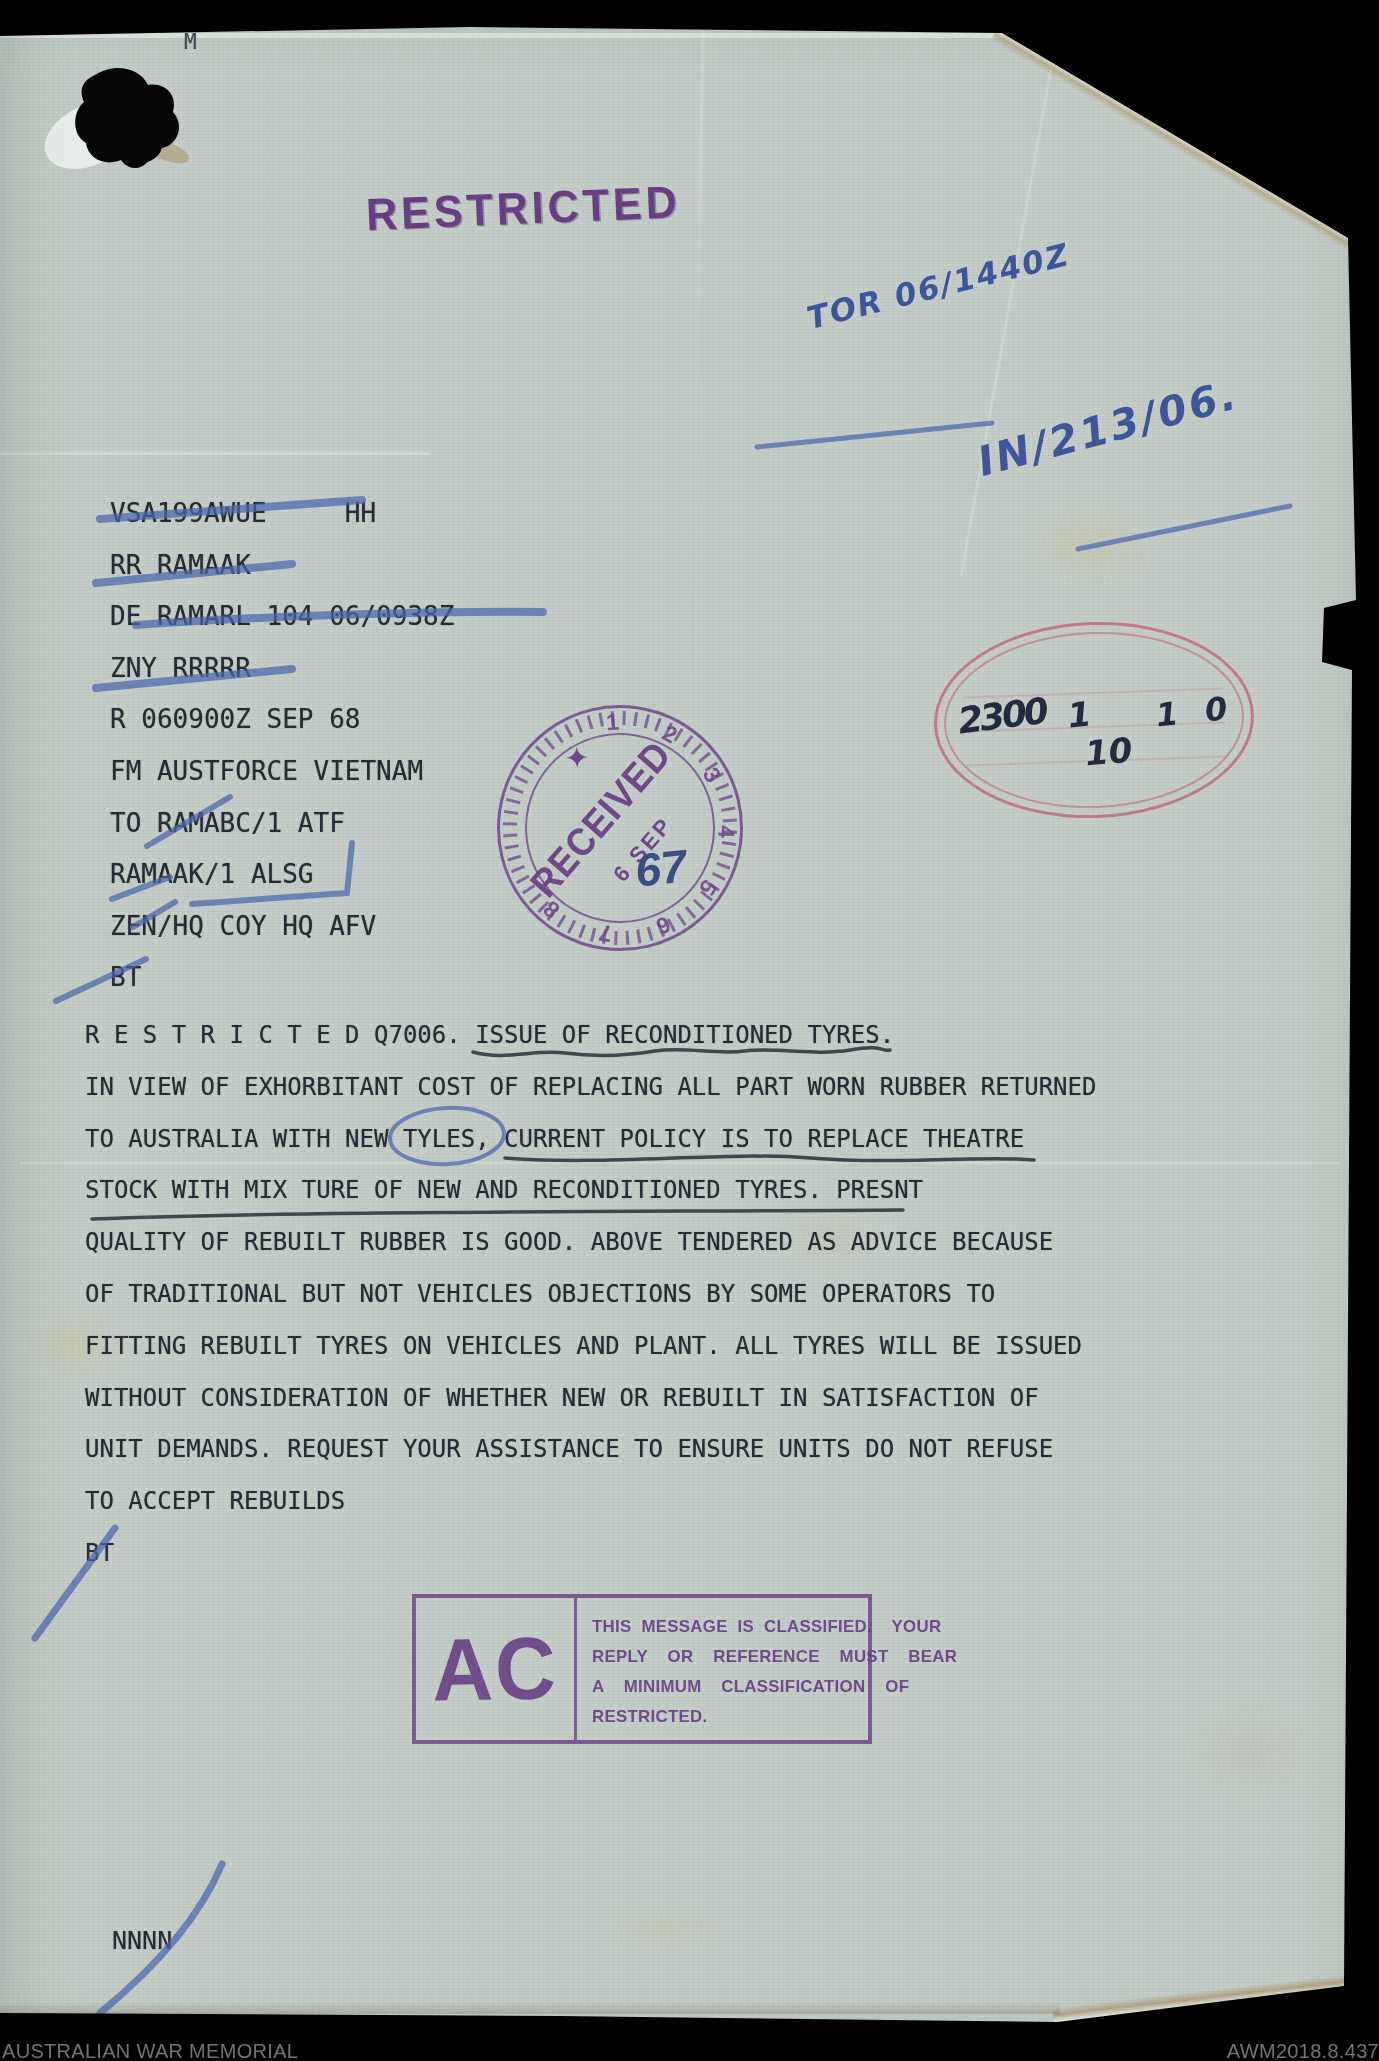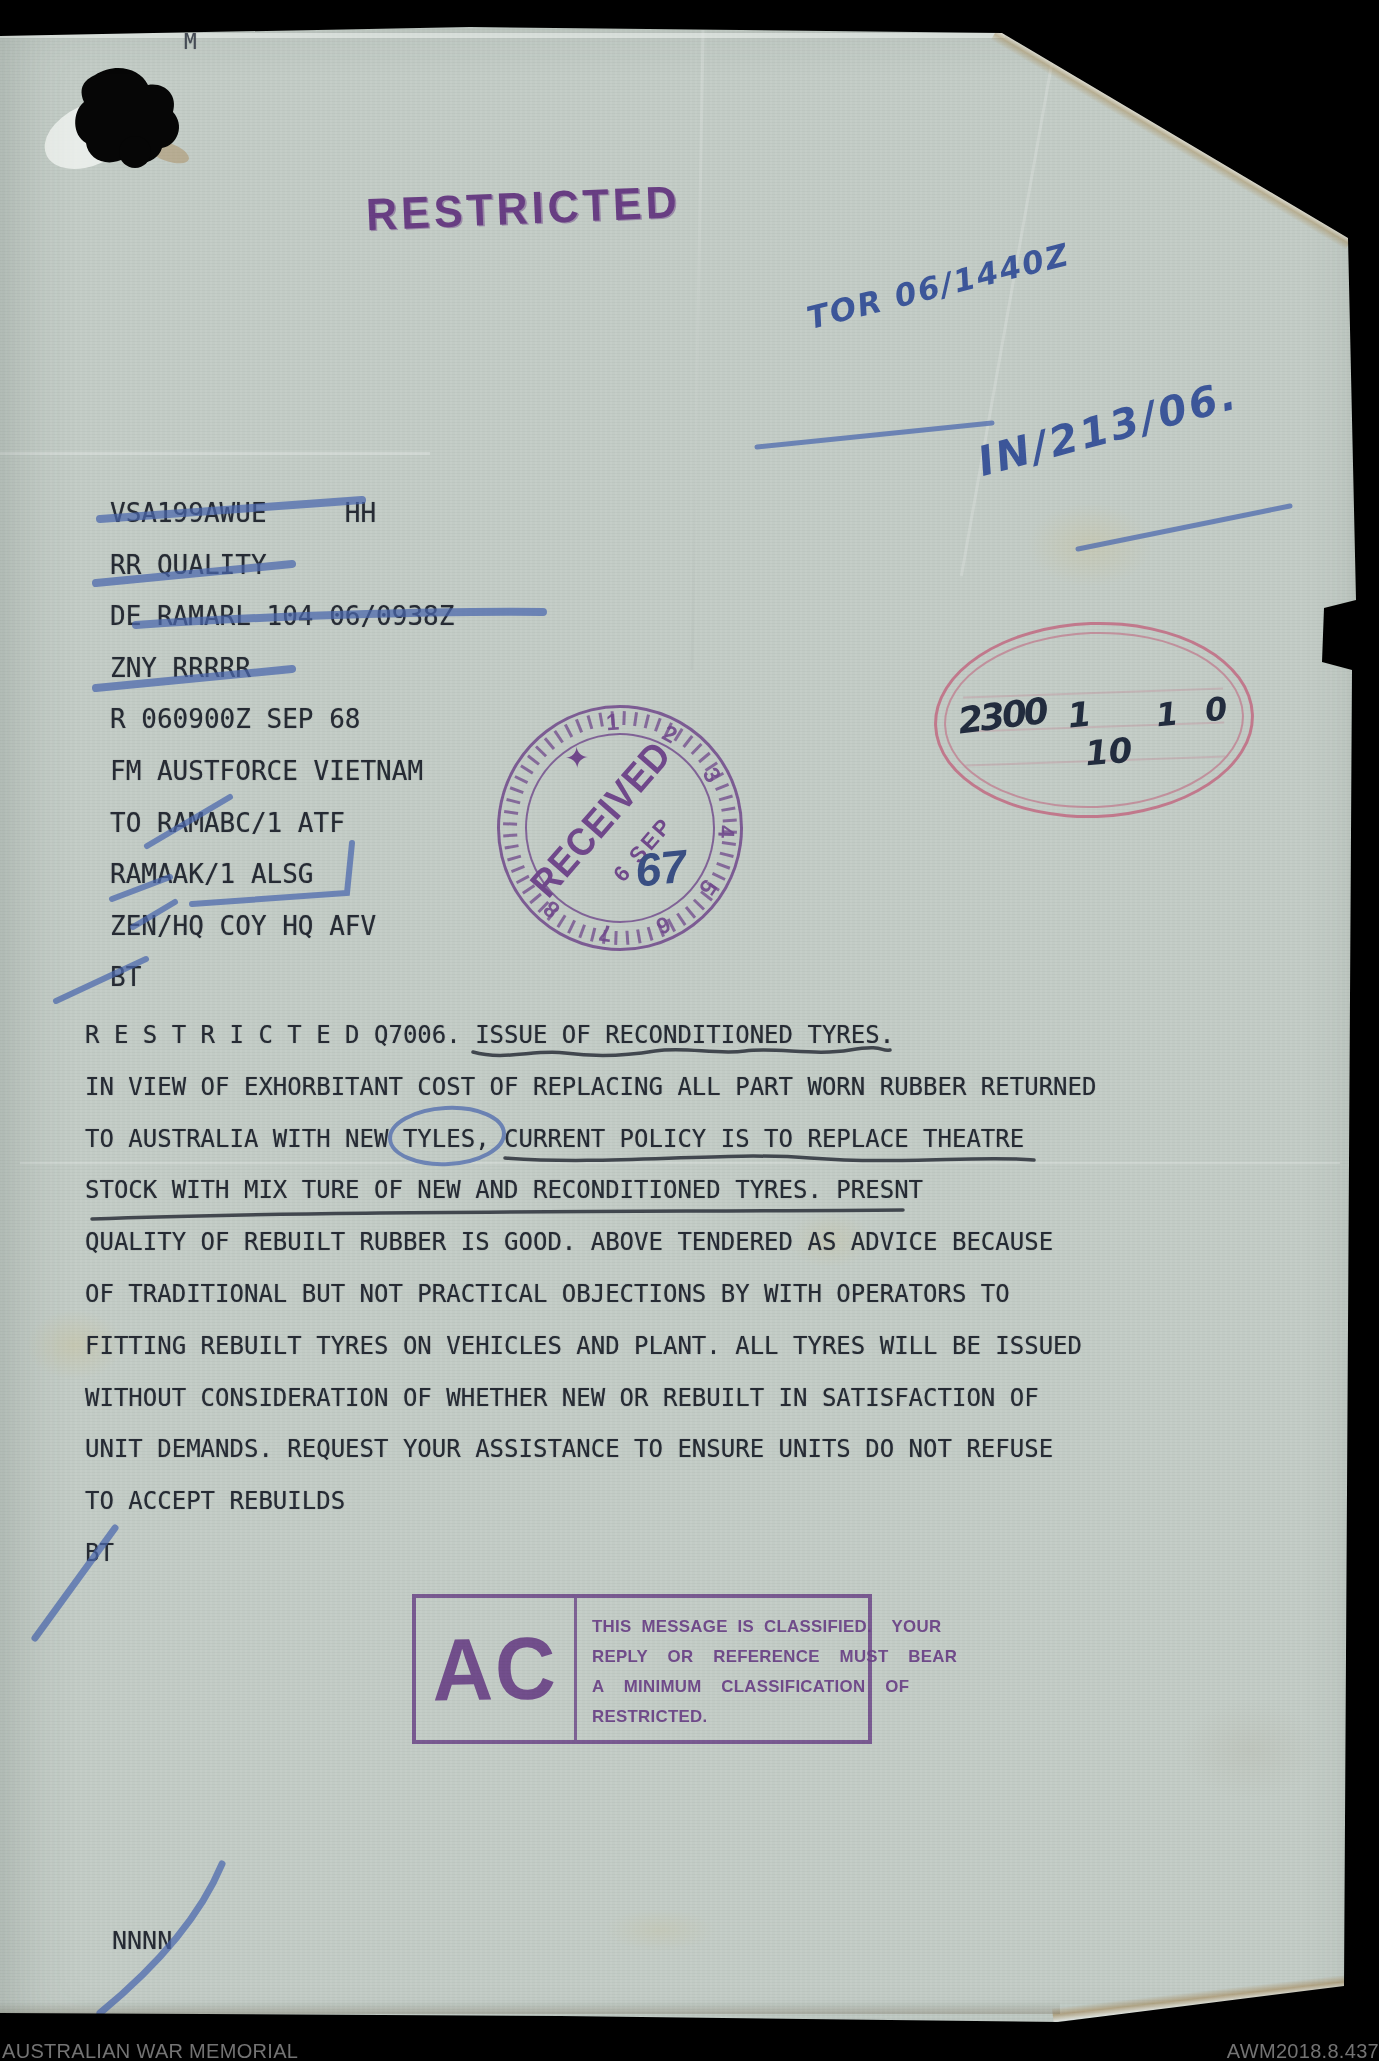--- a/index.html
+++ b/index.html
@@ -105,21 +105,21 @@
 
     <div class="typed" id="top-m">M</div>
 
     <div id="restricted-stamp">RESTRICTED</div>
 
     <div class="handwrite" id="hw-tor">TOR 06/1440Z</div>
     <div class="handwrite" id="hw-in">IN/213/06.</div>
 
     <div class="typed" id="header-block">
       <div class="tline">VSA199AWUE     HH</div>
-      <div class="tline">RR QUALITY</div>
+      <div class="tline">RR RAMAAK</div>
       <div class="tline">DE RAMARL 104 06/0938Z</div>
       <div class="tline">ZNY RRRRR</div>
       <div class="tline">R 060900Z SEP 68</div>
       <div class="tline">FM AUSTFORCE VIETNAM</div>
       <div class="tline">TO RAMABC/1 ATF</div>
       <div class="tline">RAMAAK/1 ALSG</div>
       <div class="tline">ZEN/HQ COY HQ AFV</div>
       <div class="tline">BT</div>
     </div>
 
@@ -215,21 +215,21 @@
       <span class="handnum" style="left:222px;top:74px;font-size:32px;letter-spacing:8px;transform:rotate(-4deg);">1 0</span>
       <span class="handnum" style="left:150px;top:110px;font-size:34px;transform:rotate(-3deg);">10</span>
     </div>
 
     <div class="typed" id="body-block">
       <div class="bline">R E S T R I C T E D Q7006. ISSUE OF RECONDITIONED TYRES.</div>
       <div class="bline">IN VIEW OF EXHORBITANT COST OF REPLACING ALL PART WORN RUBBER RETURNED</div>
       <div class="bline">TO AUSTRALIA WITH NEW TYLES, CURRENT POLICY IS TO REPLACE THEATRE</div>
       <div class="bline">STOCK WITH MIX TURE OF NEW AND RECONDITIONED TYRES. PRESNT</div>
       <div class="bline">QUALITY OF REBUILT RUBBER IS GOOD. ABOVE TENDERED AS ADVICE BECAUSE</div>
-      <div class="bline">OF TRADITIONAL BUT NOT PRACTICAL OBJECTIONS BY WITH OPERATORS TO</div>
+      <div class="bline">OF TRADITIONAL BUT NOT VEHICLES OBJECTIONS BY SOME OPERATORS TO</div>
       <div class="bline">FITTING REBUILT TYRES ON VEHICLES AND PLANT. ALL TYRES WILL BE ISSUED</div>
       <div class="bline">WITHOUT CONSIDERATION OF WHETHER NEW OR REBUILT IN SATISFACTION OF</div>
       <div class="bline">UNIT DEMANDS. REQUEST YOUR ASSISTANCE TO ENSURE UNITS DO NOT REFUSE</div>
       <div class="bline">TO ACCEPT REBUILDS</div>
       <div class="bline">BT</div>
     </div>
 
     <div id="ac-box">
       <div class="divider"></div>
       <div id="ac-code">AC</div>

